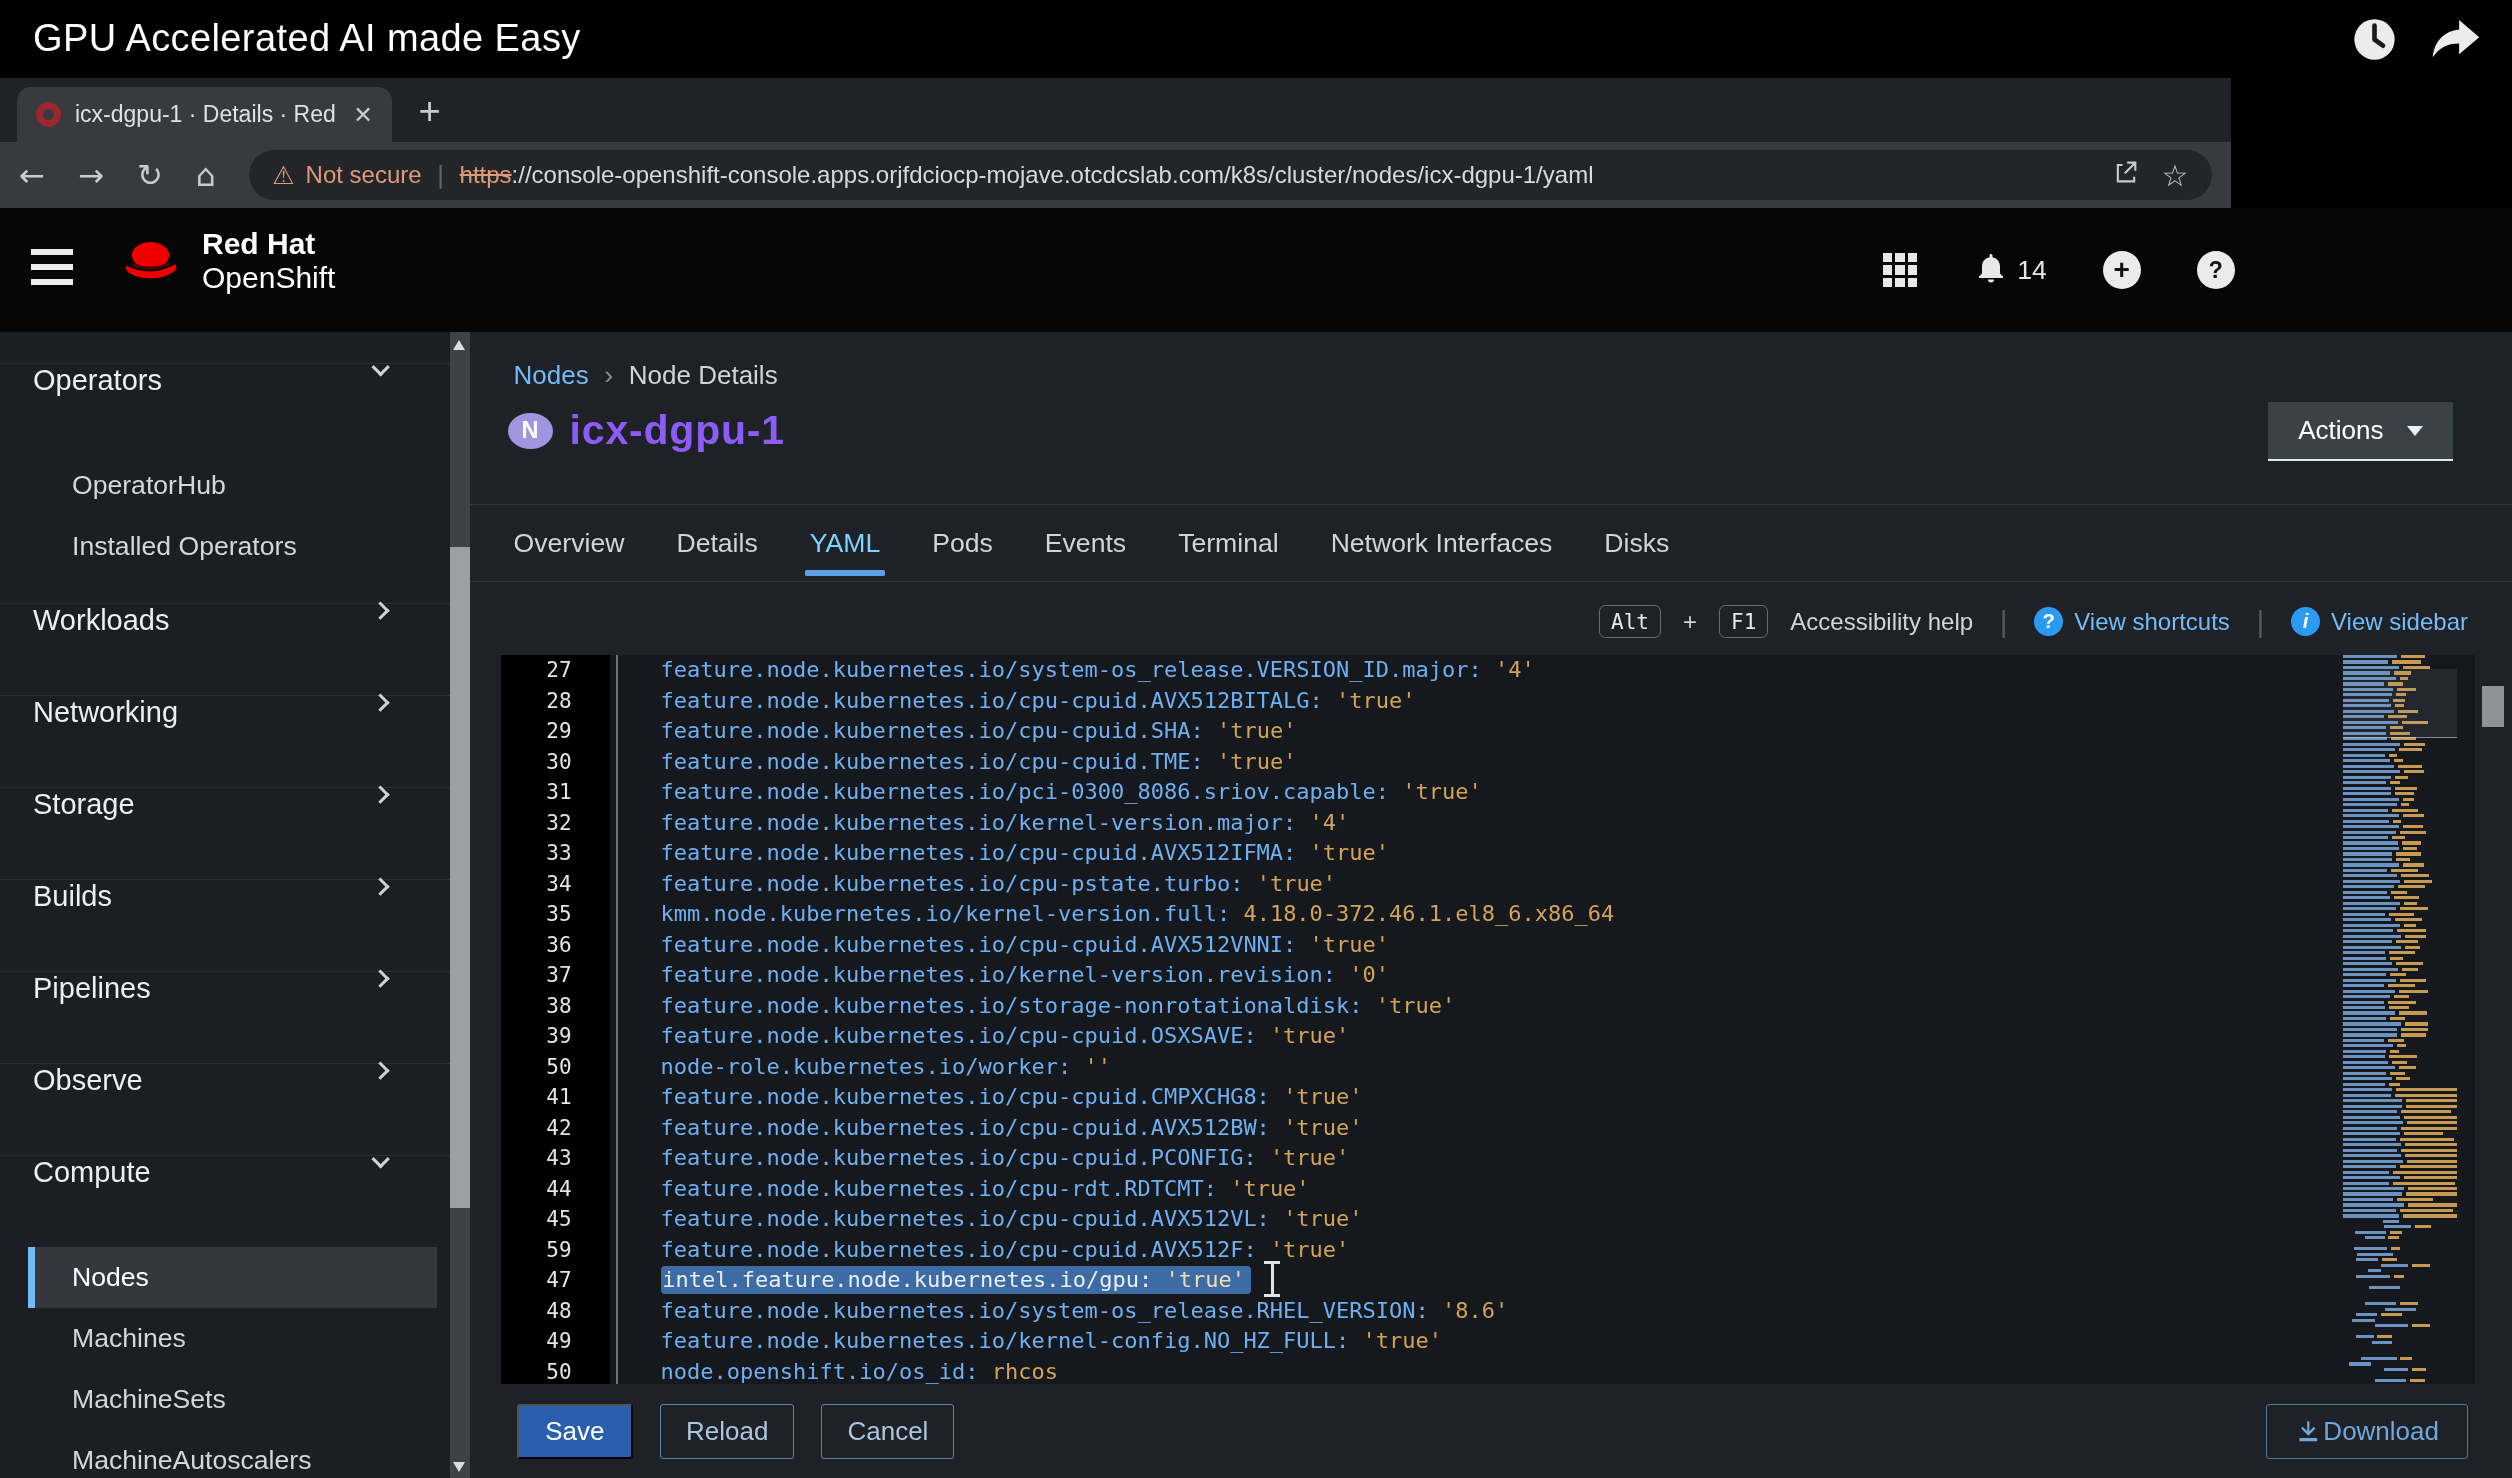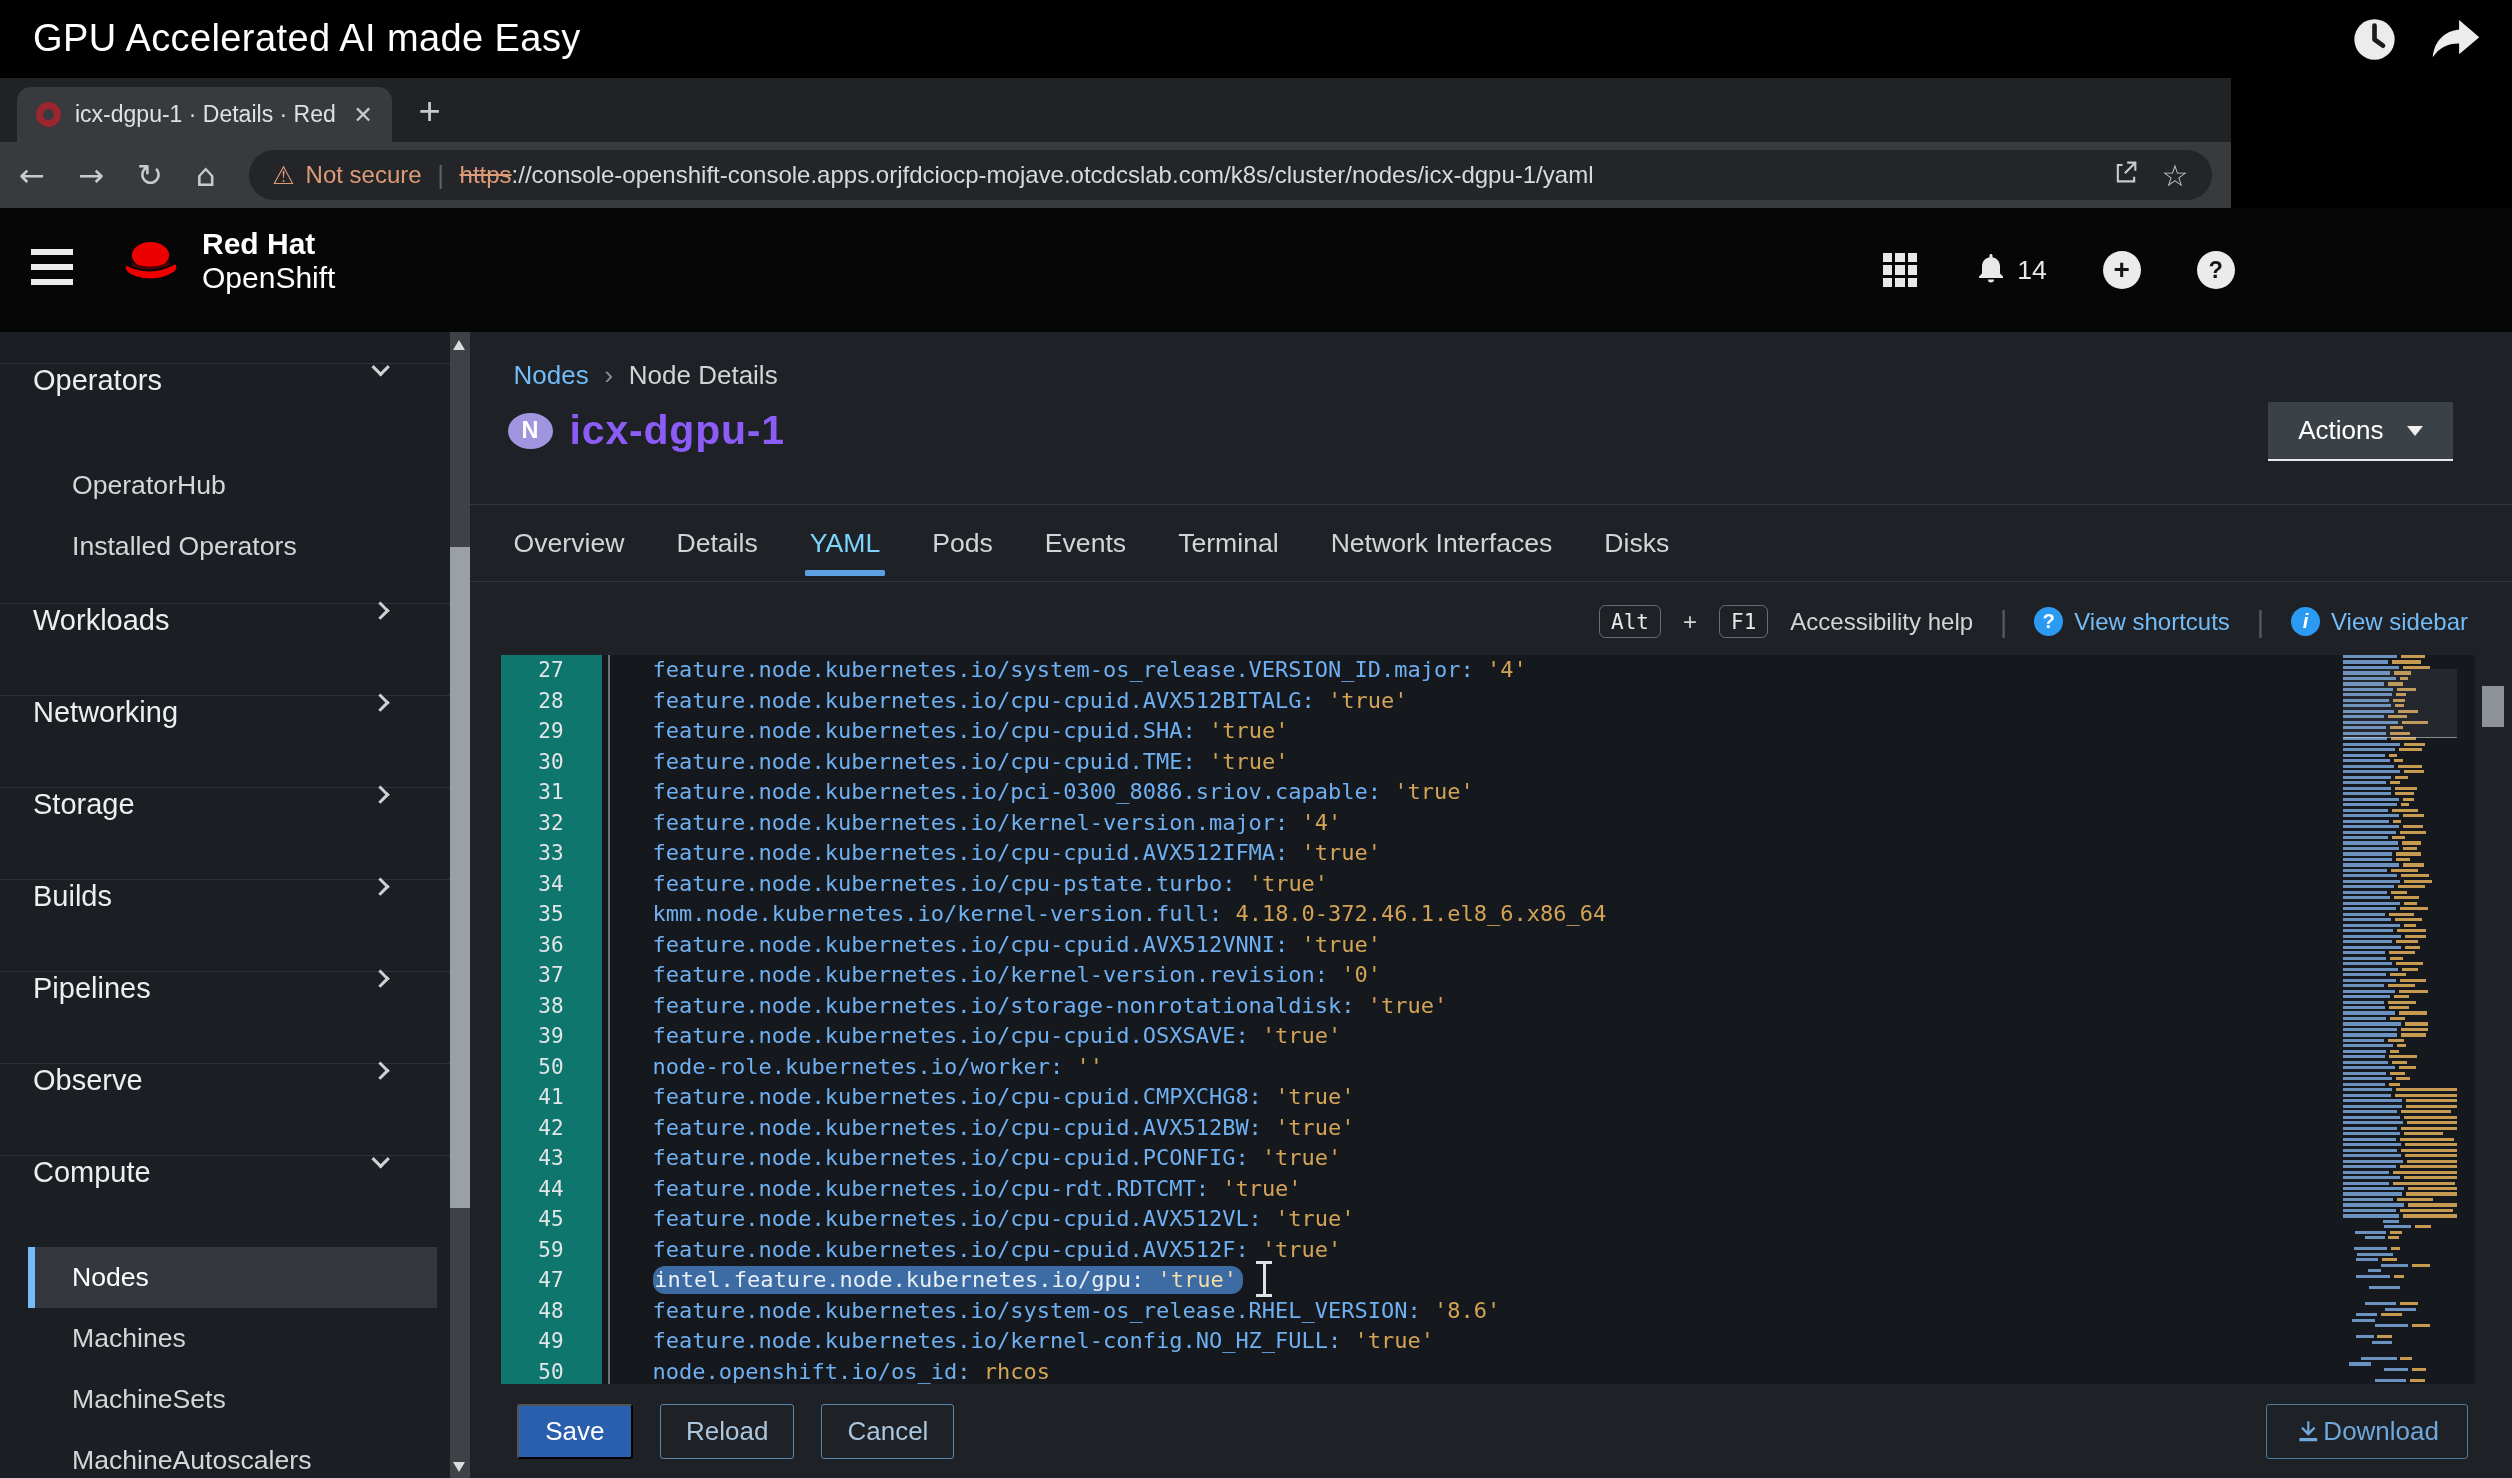--- a/index.html
+++ b/index.html
@@ -100,28 +100,28 @@
   .keycap { font-family:"DejaVu Sans Mono",monospace; font-size:21px; border:1.6px solid #6a6e72;
             border-radius:6.3px; padding:3.1px 11px; color:#e6e8ea; }
   .tb-sep { color:#55585c; font-size:30px; margin:0 4.7px; }
   .tb-link { color:#73bcf7; display:flex; align-items:center; gap:11px; }
   .info-circle { width:29px; height:29px; border-radius:50%; background:#2b9af3; color:#fff; font-size:20.3px;
                  font-weight:700; display:flex; align-items:center; justify-content:center; flex:none; }
 
   
   .editor { position:absolute; left:31px; right:37px; top:323px; bottom:94px; background:#15181d;
             display:flex; overflow:hidden; }
-  .gutter { width:101px; background:#0f766e; flex:none; }
+  .gutter { width:109px; background:#000000; flex:none; }
   .lnum { height:30.5px; line-height:30.5px; text-align:right; padding-right:38px; font-family:"DejaVu Sans Mono",monospace;
           font-size:21px; color:#e3e6e9; }
   .code-area { flex:1; position:relative; padding-left:51px; overflow:hidden; }
   .code-area::before { content:""; position:absolute; left:6.3px; top:0; bottom:0; width:2.3px; background:#6b747d; }
   .cline { height:30.5px; line-height:30.5px; font-family:"DejaVu Sans Mono",monospace; font-size:22px; white-space:pre; }
   .ykey { color:#6fb0f2; } .yval { color:#d3a456; }
-  .seltext { background:#3c6ca3; border-radius:12px; padding:0.8px 6.3px 2.3px 1.6px; }
+  .seltext { background:#3c6ca3; border-radius:4px; padding:0.8px 6.3px 2.3px 1.6px; }
   .seltext .ykey { color:#e9eff6; } .seltext .yval { color:#f2ddab; }
   .ibeam { position:absolute; left:661px; top:606px; width:3.1px; height:36px; background:#dfe3e6; }
   .ibeam::before, .ibeam::after { content:""; position:absolute; left:-6.3px; width:15.6px; height:3.1px; background:#dfe3e6; }
   .ibeam::before { top:0; } .ibeam::after { bottom:0; }
 
   
   .minimap { position:absolute; right:55px; top:323px; bottom:94px; width:114px; overflow:hidden; }
   .mm-view { position:absolute; left:0; right:0; top:14px; height:69px; background:rgba(150,160,170,.12);
              border-bottom:1.6px solid rgba(215,220,225,.55); }
   .mrow { height:3.9px; margin-bottom:1.6px; display:flex; }

